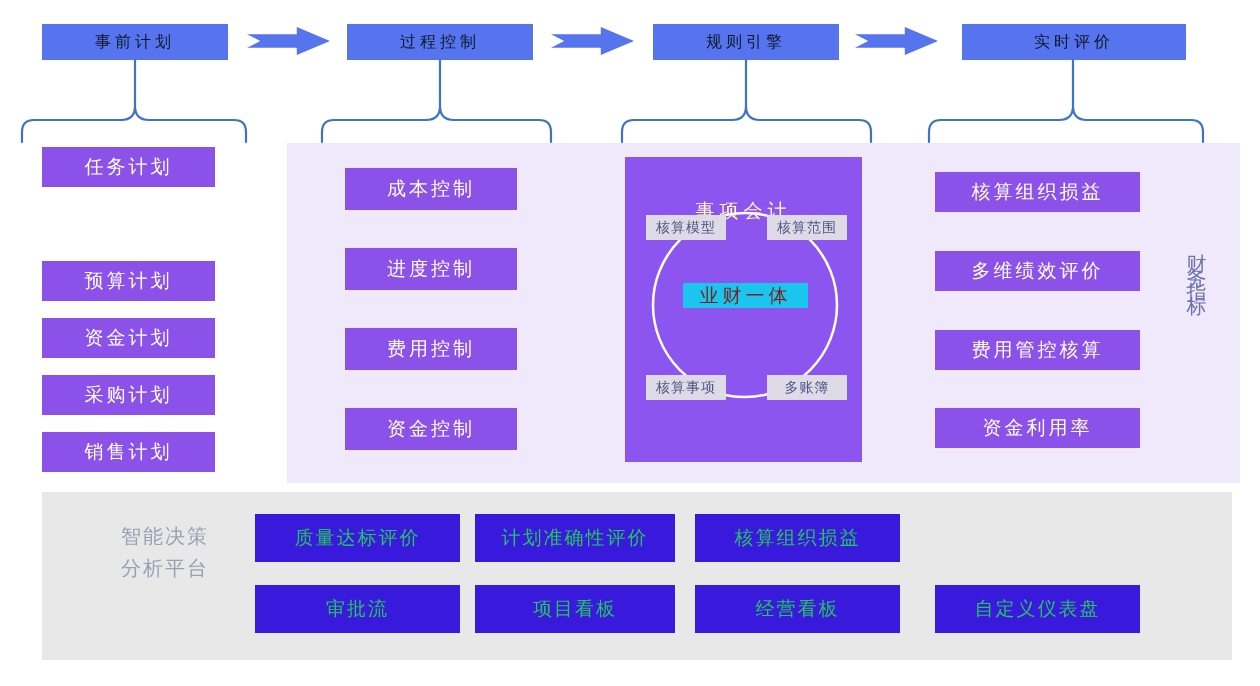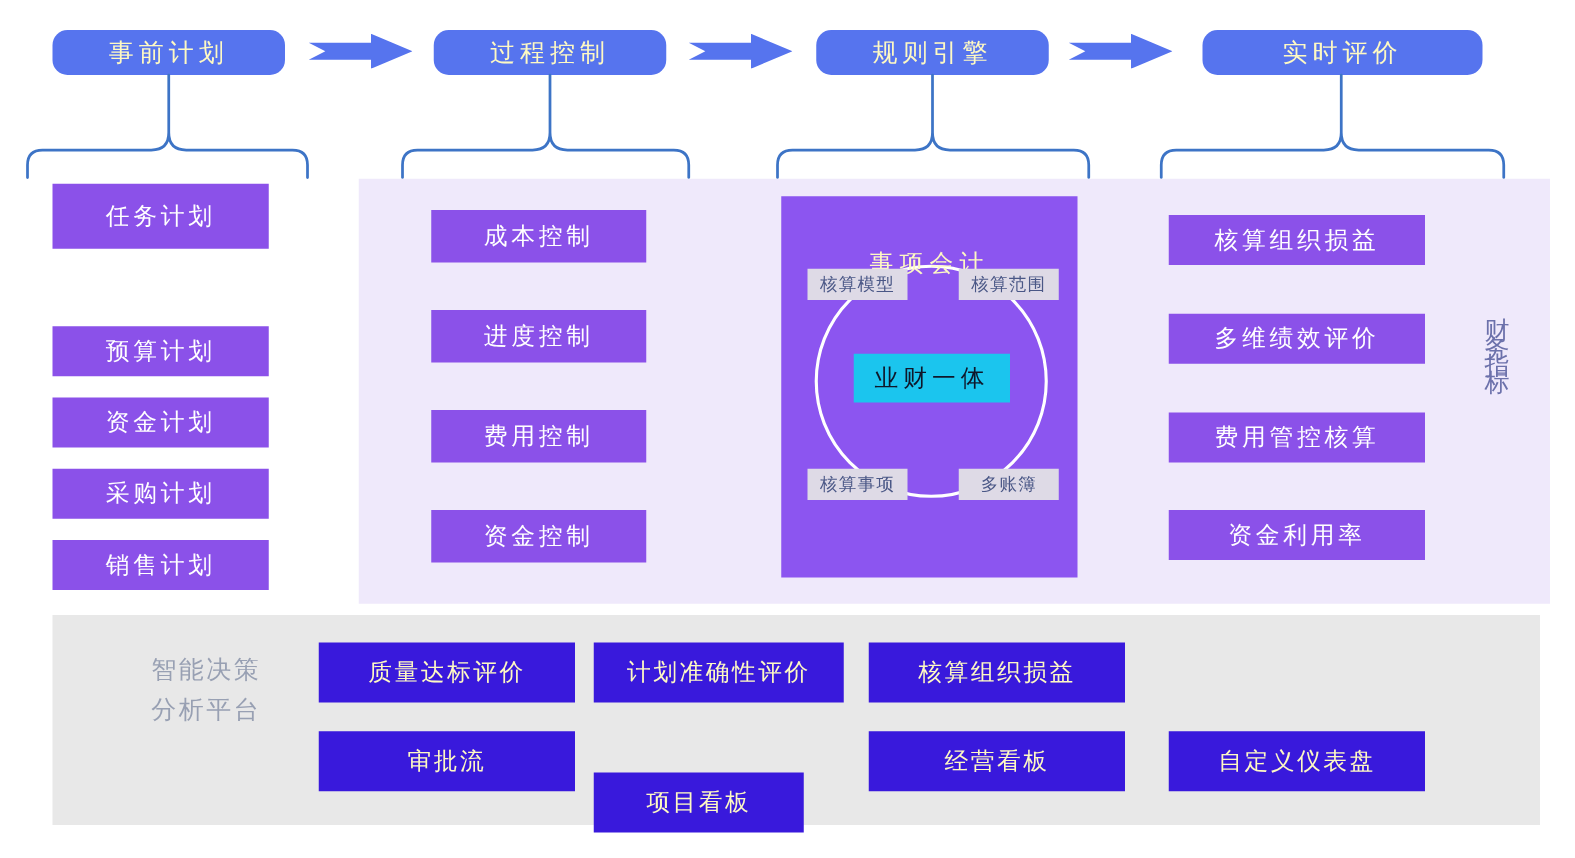--- a/index.html
+++ b/index.html
@@ -1,22 +1,22 @@
 <!DOCTYPE html>
 <html><head>
 <meta charset="utf-8">
 <style>
   html,body{margin:0;padding:0;background:#ffffff;}
   body{font-family:"Liberation Sans","DejaVu Sans",sans-serif;}
   .canvas{position:relative;width:1260px;height:686px;background:#ffffff;overflow:hidden;}
 
   
-  .stage{position:absolute;top:24px;height:36px;background:#5674EE;color:#fef9c3;
+  .stage{position:absolute;top:24px;height:36px;background:#5674EE;color:#0f172a;
          display:flex;align-items:center;justify-content:center;
-         font-size:20px;font-weight:500;letter-spacing:4px;border-radius:12px;}
+         font-size:16px;font-weight:500;letter-spacing:4px;}
 
   
   .flow-arrow{position:absolute;top:27px;width:83px;height:28px;background:#5674EE;
       clip-path:polygon(0 26%,60% 26%,60% 0,100% 50%,60% 100%,60% 74%,0 74%,16% 50%);}
 
   
   .brace{position:absolute;top:58px;height:86px;}
 
   
   .lavender{position:absolute;left:287px;top:143px;width:953px;height:340px;background:#EFE9FB;}
@@ -27,33 +27,33 @@
         font-size:19px;font-weight:500;letter-spacing:3px;}
 
   
   .event-panel{position:absolute;left:625px;top:157px;width:237px;height:305px;background:#8C55F0;}
   .event-title{position:absolute;left:0;top:14px;width:100%;text-align:center;color:#fef9c3;
                font-size:19px;font-weight:500;letter-spacing:5px;margin-top:27px;}
   .event-circle{position:absolute;left:0;top:0;width:237px;height:305px;}
   .corner-label{position:absolute;width:80px;height:25px;background:#DEDAE6;color:#4A5786;
                 display:flex;align-items:center;justify-content:center;
                 font-size:14px;font-weight:500;letter-spacing:1px;}
-  .center-box{position:absolute;left:58px;top:126px;width:125px;height:39px;background:#1BC5EE;
-              color:#0f172a;display:flex;align-items:center;justify-content:center;
+  .center-box{position:absolute;left:58px;top:126px;width:125px;height:25px;background:#1BC5EE;
+              color:#7f1d1d;display:flex;align-items:center;justify-content:center;
               font-size:19px;font-weight:500;letter-spacing:4px;}
 
   
   .finance-vert{position:absolute;left:1184px;top:238px;writing-mode:vertical-rl;
                 color:#6C71AB;font-size:20px;font-weight:500;letter-spacing:14px;}
 
   
   .bottom-panel{position:absolute;left:42px;top:492px;width:1190px;height:168px;background:#E8E8E8;}
   .platform-label{position:absolute;left:100px;top:520px;width:130px;color:#98A0B3;
                   font-size:20px;font-weight:500;letter-spacing:2px;line-height:32px;text-align:center;}
-  .bbox{position:absolute;height:48px;background:#3919DC;color:#fef9c3;
+  .bbox{position:absolute;height:48px;background:#3919DC;color:#22c55e;
         display:flex;align-items:center;justify-content:center;
         font-size:19px;font-weight:500;letter-spacing:2px;}
 </style>
 </head>
 <body>
 
 <div class="canvas">
 
   <div class="stage" style="left:42px;width:186px">事前计划</div>
   <div class="stage" style="left:347px;width:186px">过程控制</div>
@@ -72,21 +72,21 @@
   </svg>
   <svg class="brace" style="left:618px" width="257" height="86" viewBox="0 0 257 86">
     <path d="M128,2 L128,48 Q128,62 114,62 L16,62 Q4,62 4,74 L4,84 M128,48 Q128,62 142,62 L241,62 Q253,62 253,74 L253,84" fill="none" stroke="#3D74C6" stroke-width="2.2" stroke-linecap="round"></path>
   </svg>
   <svg class="brace" style="left:925px" width="282" height="86" viewBox="0 0 282 86">
     <path d="M148,2 L148,48 Q148,62 134,62 L16,62 Q4,62 4,74 L4,84 M148,48 Q148,62 162,62 L266,62 Q278,62 278,74 L278,84" fill="none" stroke="#3D74C6" stroke-width="2.2" stroke-linecap="round"></path>
   </svg>
 
   <div class="lavender"></div>
 
-  <div class="pbox" style="left:42px;top:147px;width:173px;height:52px">任务计划</div>
+  <div class="pbox" style="left:42px;top:147px;width:173px;height:40px">任务计划</div>
   <div class="pbox" style="left:42px;top:261px;width:173px;height:40px">预算计划</div>
   <div class="pbox" style="left:42px;top:318px;width:173px;height:40px">资金计划</div>
   <div class="pbox" style="left:42px;top:375px;width:173px;height:40px">采购计划</div>
   <div class="pbox" style="left:42px;top:432px;width:173px;height:40px">销售计划</div>
 
   <div class="pbox" style="left:345px;top:168px;width:172px;height:42px">成本控制</div>
   <div class="pbox" style="left:345px;top:248px;width:172px;height:42px">进度控制</div>
   <div class="pbox" style="left:345px;top:328px;width:172px;height:42px">费用控制</div>
   <div class="pbox" style="left:345px;top:408px;width:172px;height:42px">资金控制</div>
 
@@ -113,17 +113,17 @@
   <div class="platform-label">
     <div>智能决策</div>
     <div>分析平台</div>
   </div>
 
   <div class="bbox" style="left:255px;top:514px;width:205px">质量达标评价</div>
   <div class="bbox" style="left:475px;top:514px;width:200px">计划准确性评价</div>
   <div class="bbox" style="left:695px;top:514px;width:205px">核算组织损益</div>
 
   <div class="bbox" style="left:255px;top:585px;width:205px">审批流</div>
-  <div class="bbox" style="left:475px;top:618px;width:168px">项目看板</div>
+  <div class="bbox" style="left:475px;top:585px;width:200px">项目看板</div>
   <div class="bbox" style="left:695px;top:585px;width:205px">经营看板</div>
   <div class="bbox" style="left:935px;top:585px;width:205px">自定义仪表盘</div>
 
 </div>
 
 </body></html>

